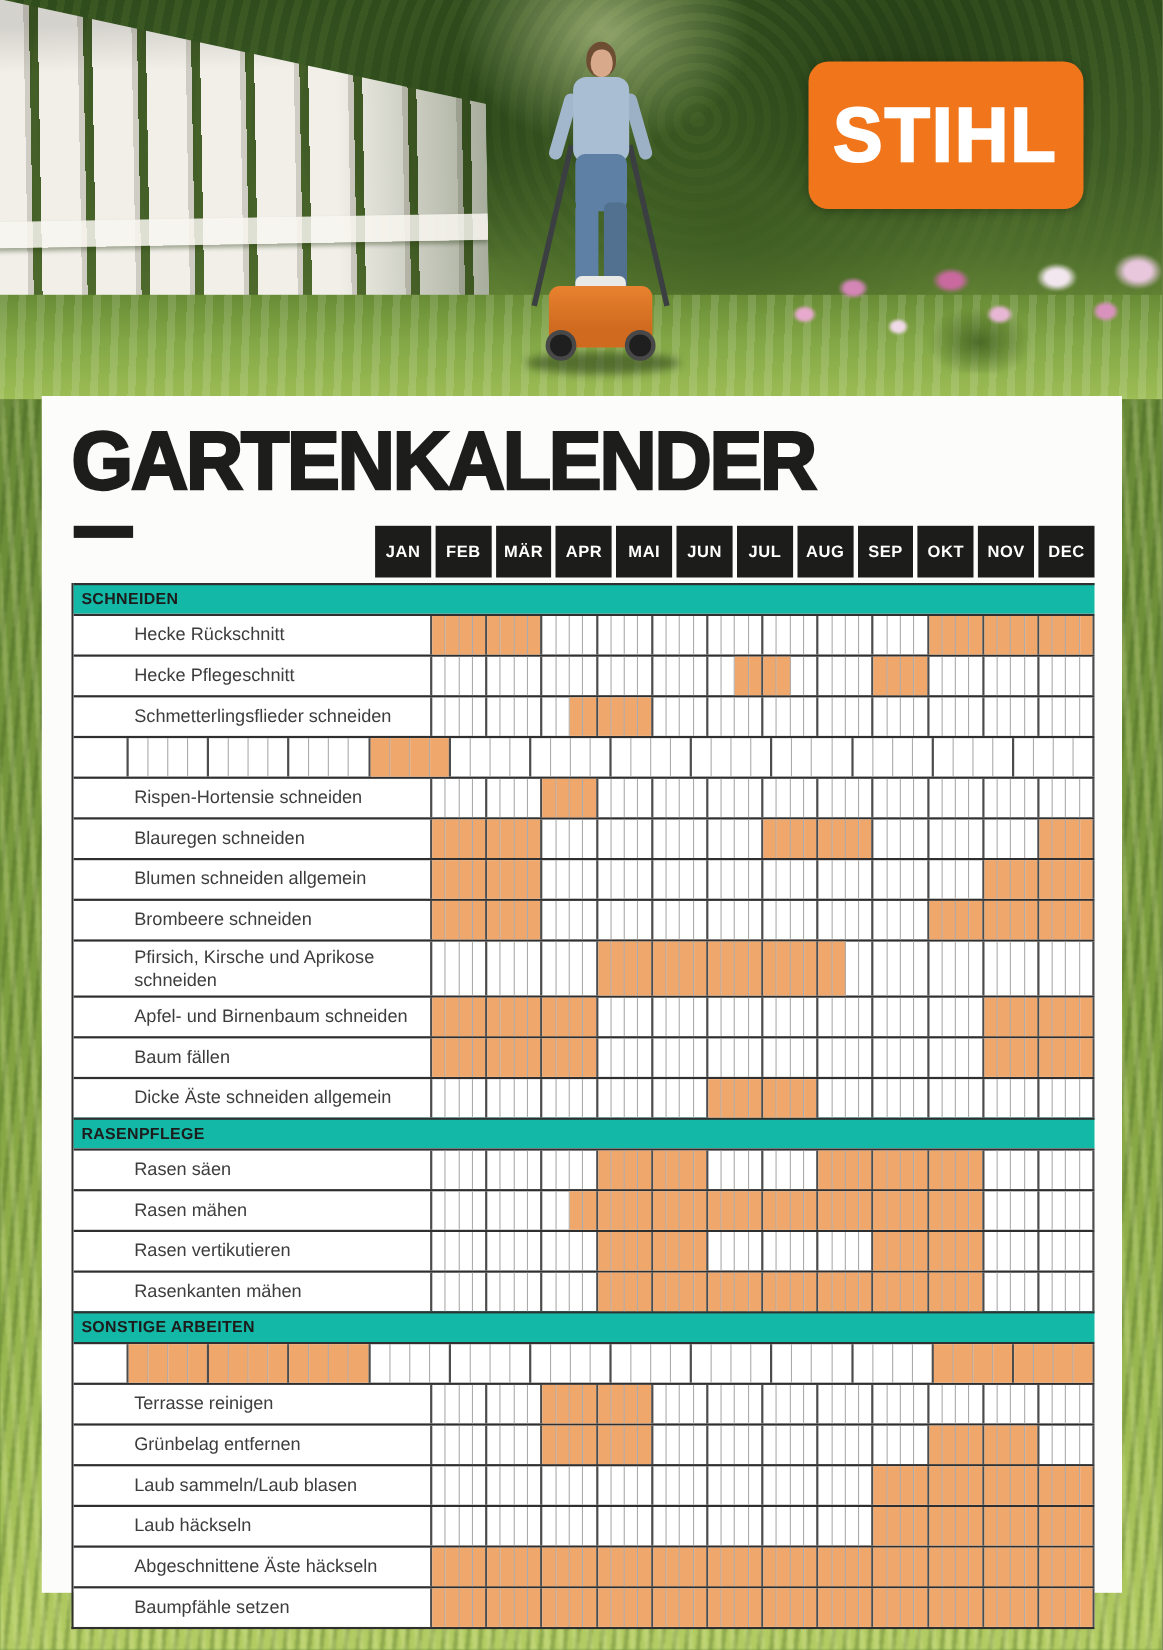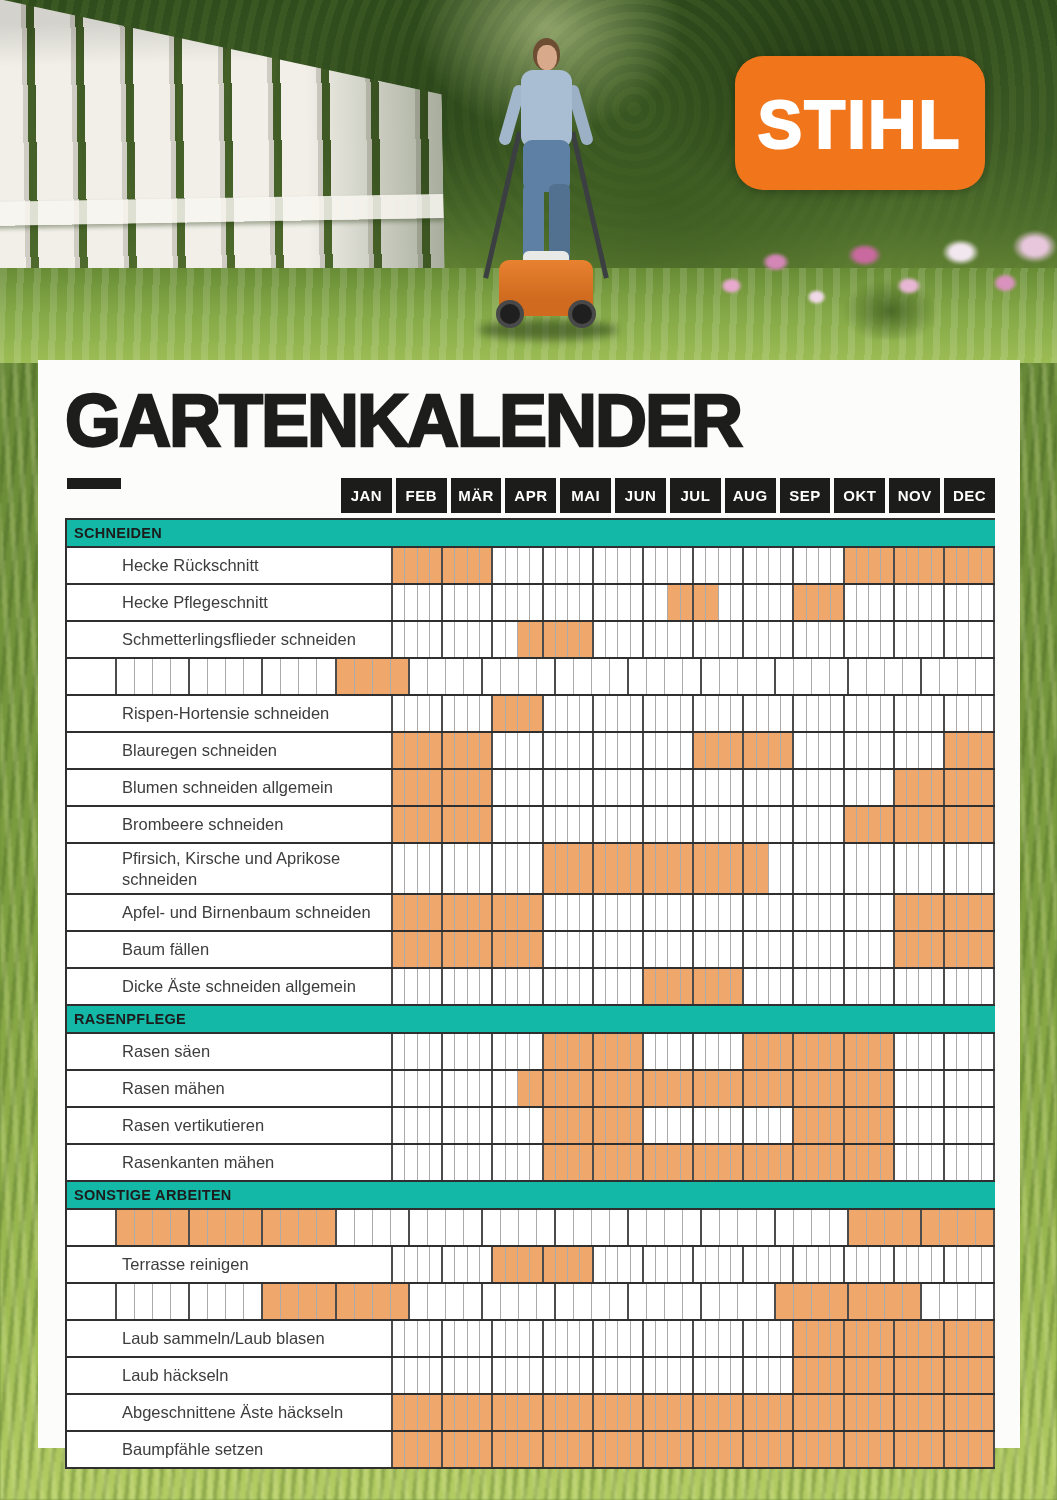--- a/index.html
+++ b/index.html
@@ -59,33 +59,33 @@
   .g-arm-l{left:14px;top:52px;width:12px;height:62px;background:#a2b7cb;border-radius:6px;transform:rotate(16deg);}
   .g-arm-r{left:82px;top:52px;width:12px;height:62px;background:#9cb1c6;border-radius:6px;transform:rotate(-16deg);}
   .g-hips{left:31px;top:108px;width:47px;height:52px;background:#5e80a4;border-radius:9px;}
   .g-leg-l{left:31px;top:152px;width:21px;height:92px;background:#5e80a4;border-radius:6px;}
   .g-leg-r{left:57px;top:152px;width:21px;height:92px;background:#527090;border-radius:6px;}
   .g-mower-body{left:7px;top:228px;width:94px;height:56px;background:linear-gradient(180deg,#e88230,#cf6a1e 70%);border-radius:10px;}
   .g-mower-top{left:31px;top:219px;width:46px;height:18px;background:#e9e9e7;border-radius:6px;}
   .g-wheel-l{left:4px;top:268px;width:28px;height:28px;background:#1f1f1f;border:4px solid #484848;border-radius:50%;box-sizing:border-box;}
   .g-wheel-r{left:76px;top:268px;width:28px;height:28px;background:#1f1f1f;border:4px solid #484848;border-radius:50%;box-sizing:border-box;}
 
-  .logo{position:absolute;left:735px;top:56px;width:250px;height:134px;background:#f1761b;border-radius:28px;
+  .logo{position:absolute;left:735px;top:56px;width:250px;height:134px;background:#f1761b;border-radius:18px;
     display:flex;align-items:center;justify-content:center;box-shadow:0 2px 8px rgba(0,0,0,.25);}
   .logo span{color:#fff;font-weight:700;font-size:62px;letter-spacing:2px;transform:scaleX(1.08) scaleY(1.12);
     -webkit-text-stroke:2px #fff;}
 
   
   .card{position:absolute;left:38px;top:360px;width:982px;height:1088px;background:#fcfcfb;}
   .title{margin:24px 0 0 27px;color:#1d1d1b;font-weight:700;font-size:72px;line-height:1;
     letter-spacing:-2px;-webkit-text-stroke:2.4px #1d1d1b;transform-origin:left;transform:scaleY(1.04);}
   .dash{width:54px;height:11px;background:#1d1d1b;margin:22px 0 0 29px;}
 
   .tablewrap{position:absolute;left:27px;top:118px;width:930px;}
-  .mhead{display:flex;gap:4px;margin-left:276px;height:35px;margin-bottom:5px;}
+  .mhead{display:flex;gap:4px;margin-left:276px;height:47px;margin-bottom:5px;}
   .mbox{flex:1;background:#1c1c1a;color:#fff;font-weight:700;font-size:15px;letter-spacing:.5px;
     display:flex;align-items:center;justify-content:center;}
   .caltable{border-bottom:2px solid #2f2f2f;border-left:2px solid #2f2f2f;}
   .secbar{border-top:2px solid #2f2f2f;background:#14b8a6;color:#1c1c1c;font-weight:700;font-size:14.5px;
     letter-spacing:.3px;height:26px;display:flex;align-items:center;padding-left:7px;}
   .row{display:flex;border-top:2px solid #2f2f2f;min-height:35px;background:#fff;padding-left:48px;}
   .rlabel{width:276px;box-sizing:border-box;display:flex;align-items:center;color:#3d3d3d;
     font-size:16.5px;line-height:1.25;padding:4px 10px 4px 7px;}
   .rgrid{flex:1;display:flex;border-right:2px solid #4c4c4c;}
   .rmonth{flex:1;display:flex;border-left:2px solid #4c4c4c;}
@@ -1530,20 +1530,21 @@
               </div>
               <div class="rmonth">
                 <div class="rcell"></div>
                 <div class="rcell"></div>
                 <div class="rcell"></div>
                 <div class="rcell"></div>
               </div>
             </div>
           </div>
           <div class="row">
+            <div class="rlabel">Grünbelag entfernen</div>
             <div class="rgrid">
               <div class="rmonth">
                 <div class="rcell"></div>
                 <div class="rcell"></div>
                 <div class="rcell"></div>
                 <div class="rcell"></div>
               </div>
               <div class="rmonth">
                 <div class="rcell"></div>
                 <div class="rcell"></div>

